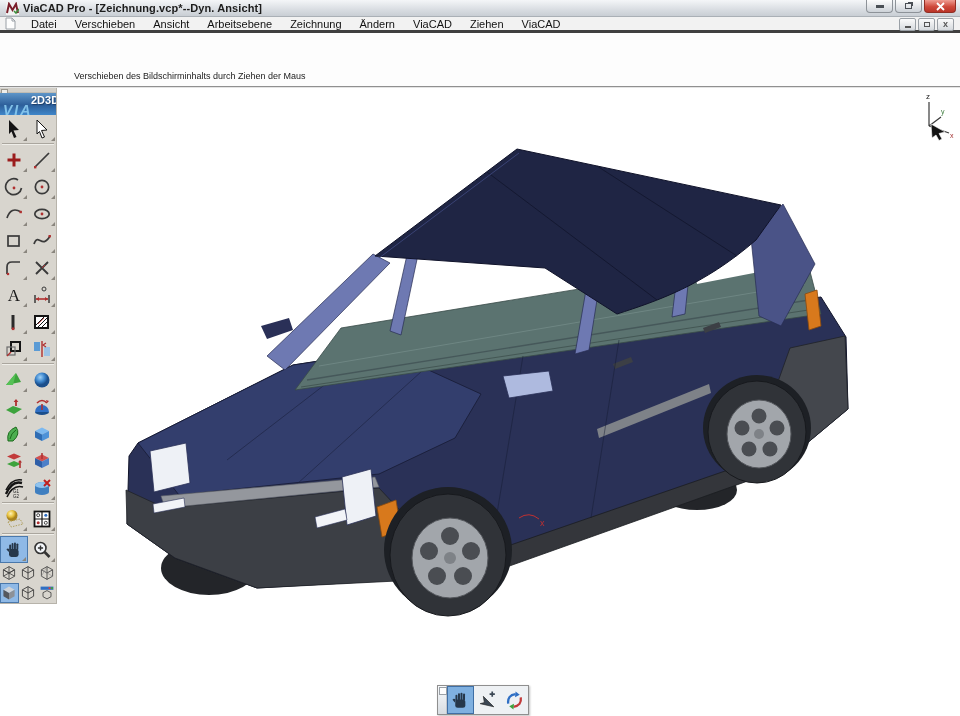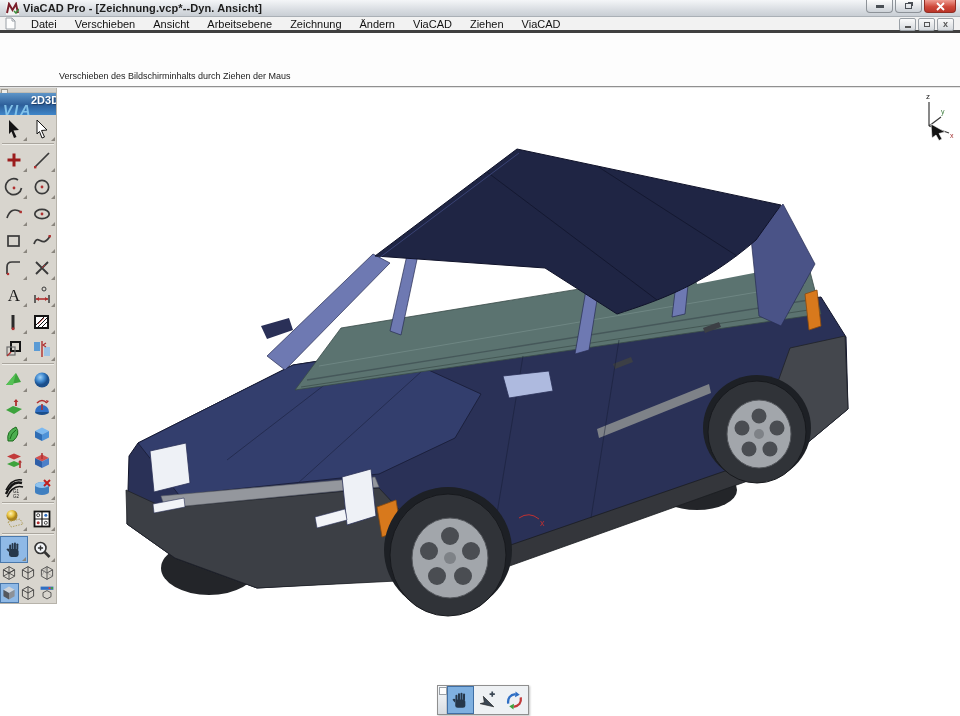--- a/index.html
+++ b/index.html
@@ -29,21 +29,21 @@
   .mbtn { width:17px; height:13px; border:1px solid #9aa0a6; background:linear-gradient(#fbfbfb,#d6dade);
     display:flex; align-items:center; justify-content:center; border-radius:2px; }
   .mglyph-bar{ width:6px; height:2px; background:#555; margin-top:5px;}
   .mglyph-restore{ width:6px; height:5px; border:1px solid #555; }
   .mglyph-x{ font-size:9px; color:#555; line-height:1; font-weight:bold;}
 
   
   .help-panel { height:55px; background:#fdfdfd; padding:6px 0 0 62px; position:relative;
     border-bottom:2px groove #e4e4e4; }
   .help-title { font-size:14px; font-weight:bold; color:#111; }
-  .help-desc { position:absolute; left:59px; top:38px; font-size:9px; color:#222; }
+  .help-desc { position:absolute; left:74px; top:38px; font-size:9px; color:#222; }
 
   
   .main { flex:1; display:flex; background:#fff; position:relative; }
 
   
   .toolbar { width:57px; height:516px; background:#d8d5ce; border-right:1px solid #b7b3aa;
     border-bottom:1px solid #b7b3aa; display:flex; flex-direction:column; }
   .mini-strip { height:7px; background:#d2cfc8; border-bottom:1px solid #bfbcb4; position:relative; }
   .mini-strip::before{ content:""; position:absolute; left:1px; top:1px; width:5px; height:5px;
     background:#efeeea; border:1px solid #9c9890; }

